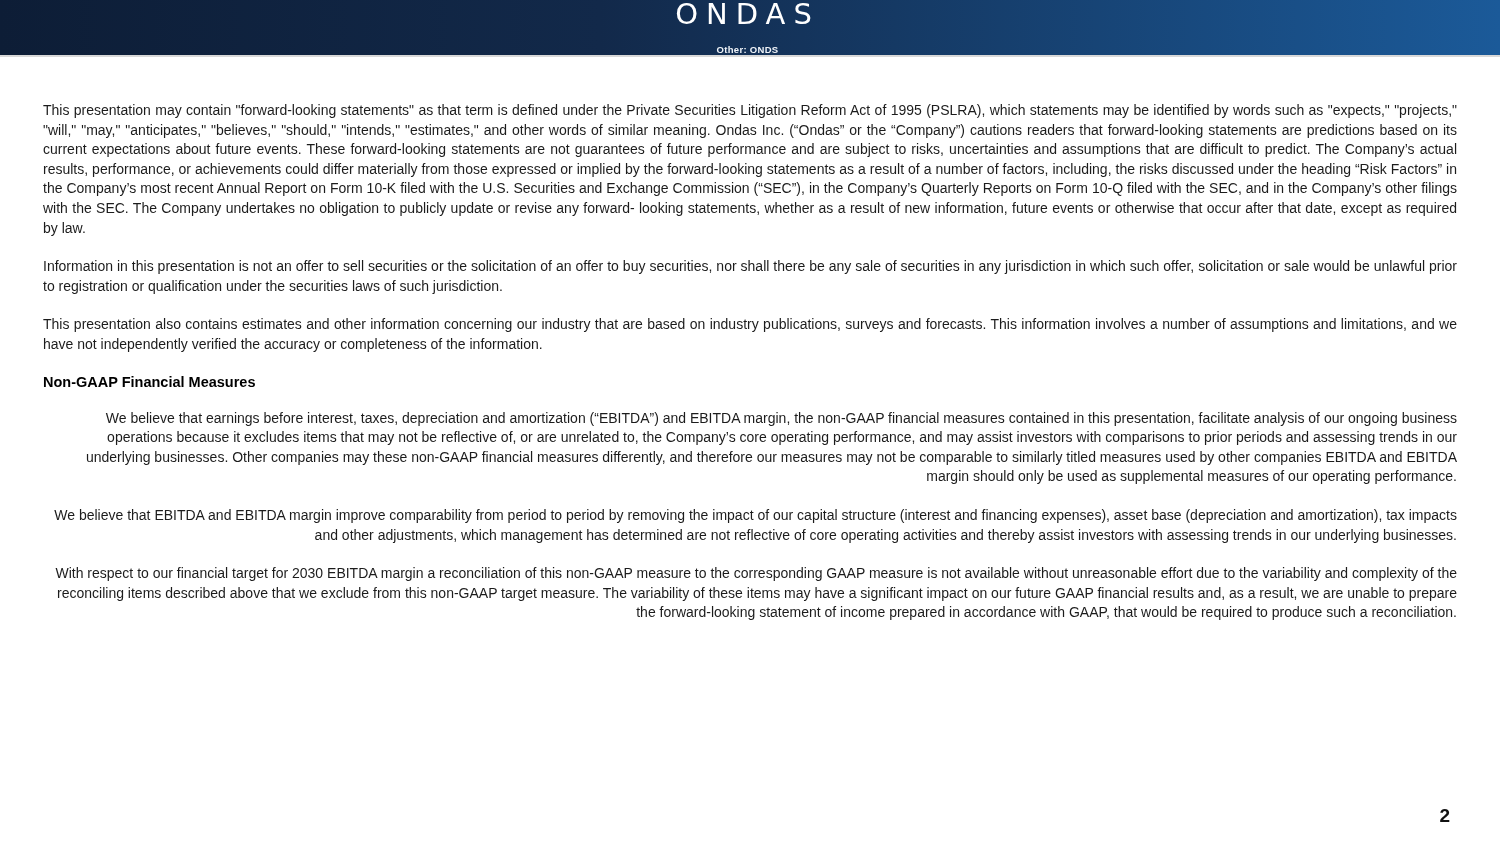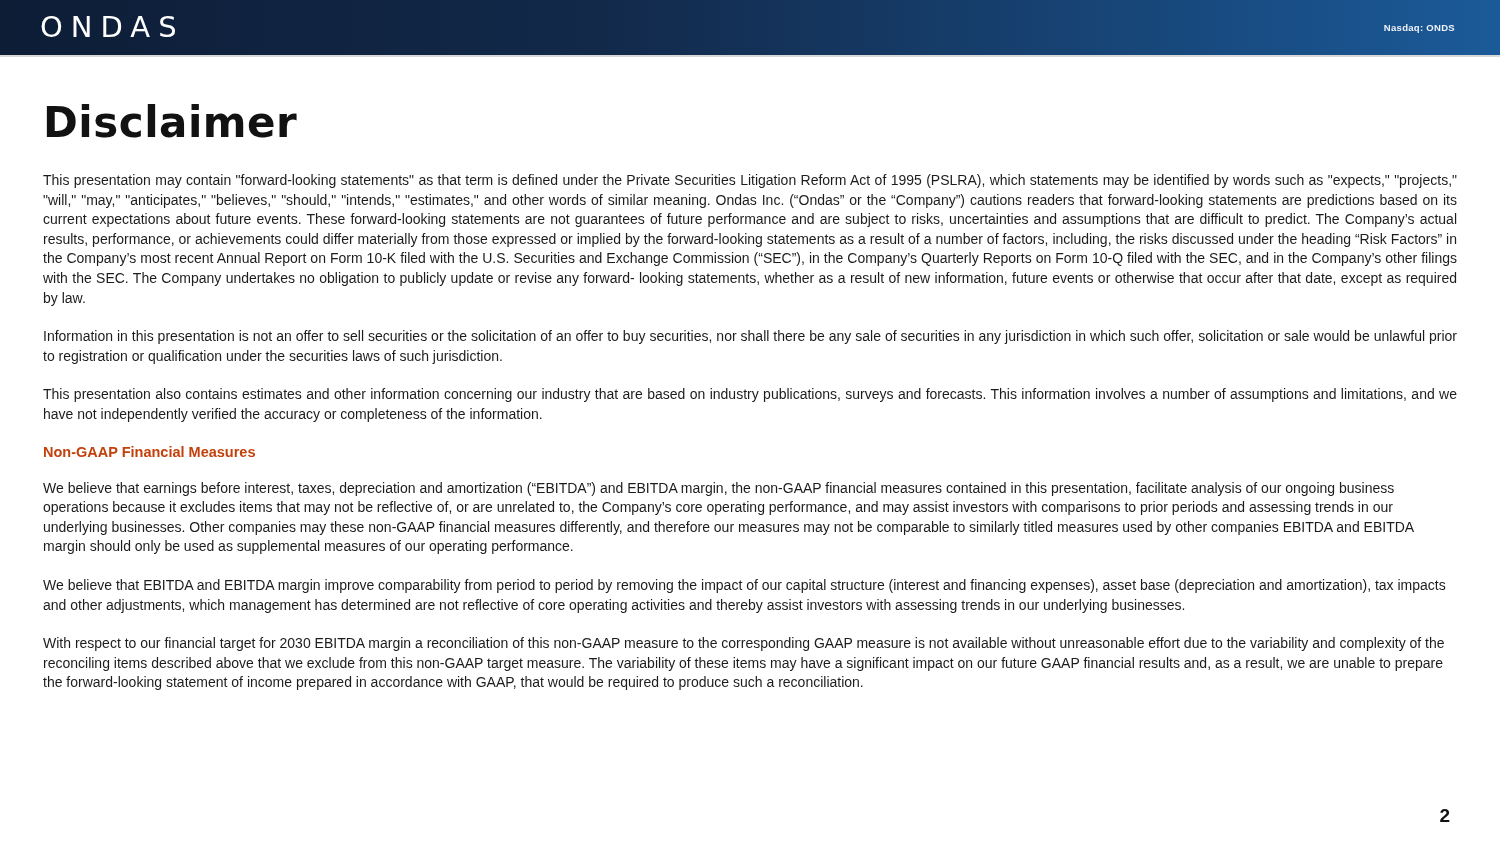--- a/index.html
+++ b/index.html
@@ -1,15 +1,15 @@
 <!DOCTYPE html>
 <html><head>
 <meta charset="utf-8">
 <style>
-  * { box-sizing: border-box; margin: 0; padding: 0; }
+  * { box-sizing: border-box; margin: 0; padding: 0; flex-direction: column; }
   html, body {
     width: 1500px;
     height: 843px;
     background: #ffffff;
     font-family: "Liberation Sans", sans-serif;
     overflow: hidden;
   }
   .header {
     width: 100%;
     height: 57px;
@@ -47,50 +47,50 @@
     letter-spacing: 0.5px;
     margin: 0 0 26px 0;
     line-height: 1.05;
   }
   .para {
     font-size: 14px;
     line-height: 19.6px;
     color: #1c1c1c;
     margin: 0 0 19px 0;
     max-width: 1414px;
+    text-align: right;
   }
   .para.justify {
     text-align: justify;
     text-justify: inter-word;
   }
   h2.section-heading {
     font-size: 14.5px;
     font-weight: 700;
-    color: #c2410c;
+    color: #000000;
     margin: 0 0 19px 0;
   }
   .page-number {
     position: absolute;
     right: 50px;
     top: 748px;
     font-size: 19px;
     font-weight: 700;
     color: #111111;
   }
 </style>
 </head>
 <body>
 
 <header class="header">
   <div class="logo">ONDAS</div>
-  <div class="ticker">Nasdaq: ONDS</div>
+  <div class="ticker">Other: ONDS</div>
 </header>
 
 <main class="content">
-  <h1 class="title">Disclaimer</h1>
 
   <p class="para justify">This presentation may contain "forward-looking statements" as that term is defined under the Private Securities Litigation Reform Act of 1995 (PSLRA), which statements may be identified by words such as "expects," "projects," "will," "may," "anticipates," "believes," "should," "intends," "estimates," and other words of similar meaning. Ondas Inc. (“Ondas” or the “Company”) cautions readers that forward-looking statements are predictions based on its current expectations about future events. These forward-looking statements are not guarantees of future performance and are subject to risks, uncertainties and assumptions that are difficult to predict. The Company’s actual results, performance, or achievements could differ materially from those expressed or implied by the forward-looking statements as a result of a number of factors, including, the risks discussed under the heading “Risk Factors” in the Company’s most recent Annual Report on Form 10-K filed with the U.S. Securities and Exchange Commission (“SEC”), in the Company’s Quarterly Reports on Form 10-Q filed with the SEC, and in the Company’s other filings with the SEC.  The Company undertakes no obligation to publicly update or revise any forward- looking statements, whether as a result of new information, future events or otherwise that occur after that date, except as required by law.</p>
   <p class="para justify">Information in this presentation is not an offer to sell securities or the solicitation of an offer to buy securities, nor shall there be any sale of securities in any jurisdiction in which such offer, solicitation or sale would be unlawful prior to registration or qualification under the securities laws of such jurisdiction.</p>
   <p class="para justify">This presentation also contains estimates and other information concerning our industry that are based on industry publications, surveys and forecasts. This information involves a number of assumptions and limitations, and we have not independently verified the accuracy or completeness of the information.</p>
 
   <h2 class="section-heading">Non-GAAP Financial Measures</h2>
 
   <p class="para">We believe that earnings before interest, taxes, depreciation and amortization (“EBITDA”) and EBITDA margin, the non-GAAP financial measures contained in this presentation, facilitate analysis of our ongoing business operations because it excludes items that may not be reflective of, or are unrelated to, the Company’s core operating performance, and may assist investors with comparisons to prior periods and assessing trends in our underlying businesses. Other companies may these non-GAAP financial measures differently, and therefore our measures may not be comparable to similarly titled measures used by other companies EBITDA and EBITDA margin should only be used as supplemental measures of our operating performance.</p>
   <p class="para">We believe that EBITDA and EBITDA margin improve comparability from period to period by removing the impact of our capital structure (interest and financing expenses), asset base (depreciation and amortization), tax impacts and other adjustments, which management has determined are not reflective of core operating activities and thereby assist investors with assessing trends in our underlying businesses.</p>
   <p class="para">With respect to our financial target for 2030 EBITDA margin a reconciliation of this non-GAAP measure to the corresponding GAAP measure is not available without unreasonable effort due to the variability and complexity of the reconciling items described above that we exclude from this non-GAAP target measure. The variability of these items may have a significant impact on our future GAAP financial results and, as a result, we are unable to prepare the forward-looking statement of income prepared in accordance with GAAP, that would be required to produce such a reconciliation.</p>

